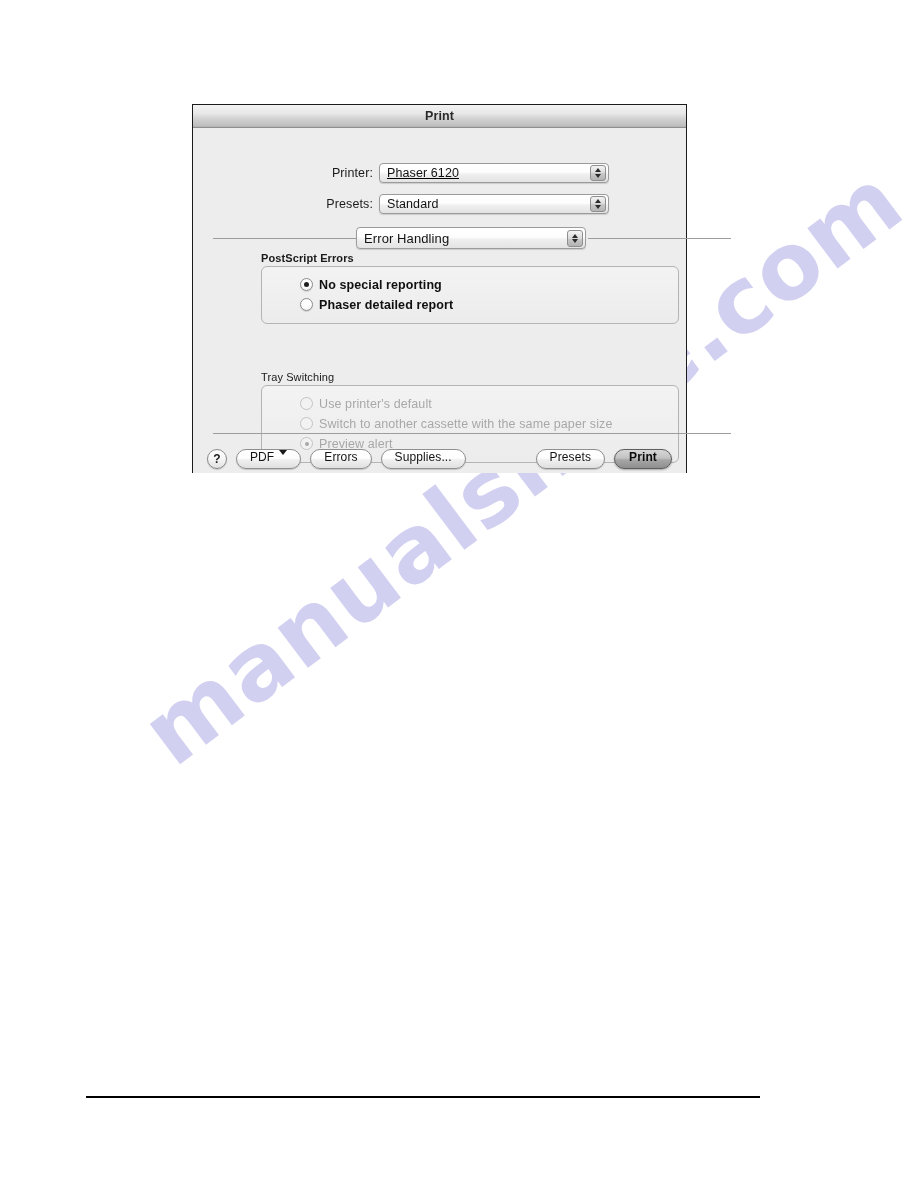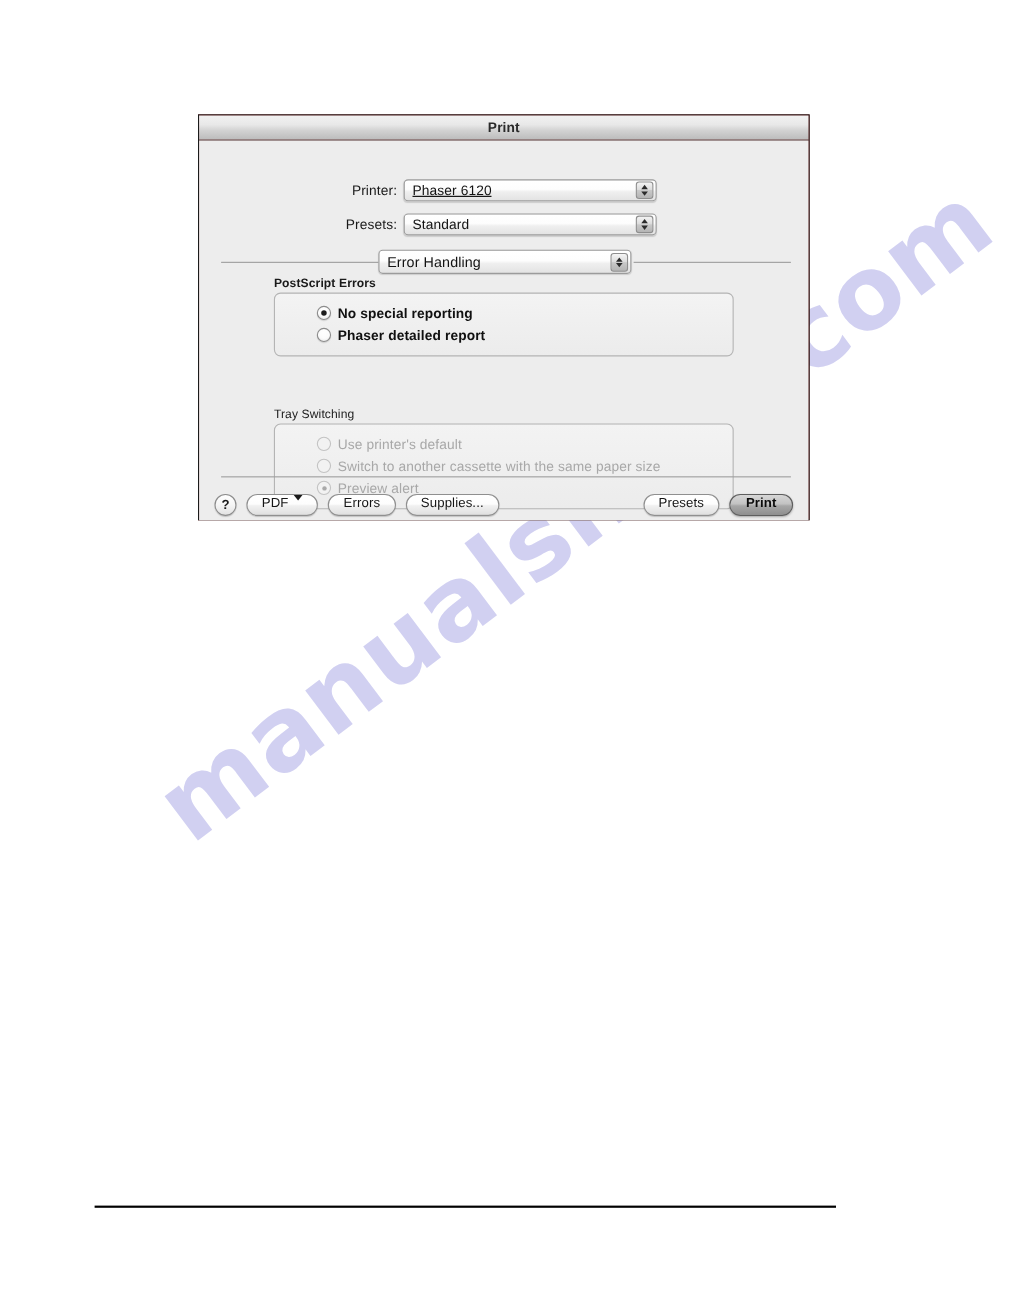--- a/index.html
+++ b/index.html
@@ -48,26 +48,26 @@
     top: 1096px;
     width: 674px;
     height: 2px;
     background: #000000;
     z-index: 1;
   }
 
   
   #print-dialog {
     position: absolute;
-    left: 180px;
+    left: 192px;
     top: 104px;
-    width: 556px;
+    width: 495px;
     height: 369px;
     border: 1px solid #1b1b1b;
-    background: #7f1d1d;
+    background: #d946ef;
     box-sizing: border-box;
     z-index: 2;
   }
 
   .titlebar {
     height: 22px;
     background: linear-gradient(to bottom, #f2f2f2 0%, #e8e8e8 38%, #d2d2d2 62%, #bdbdbd 97%, #9a9a9a 100%);
     border-bottom: 1px solid #8f8f8f;
     display: flex;
     align-items: center;

